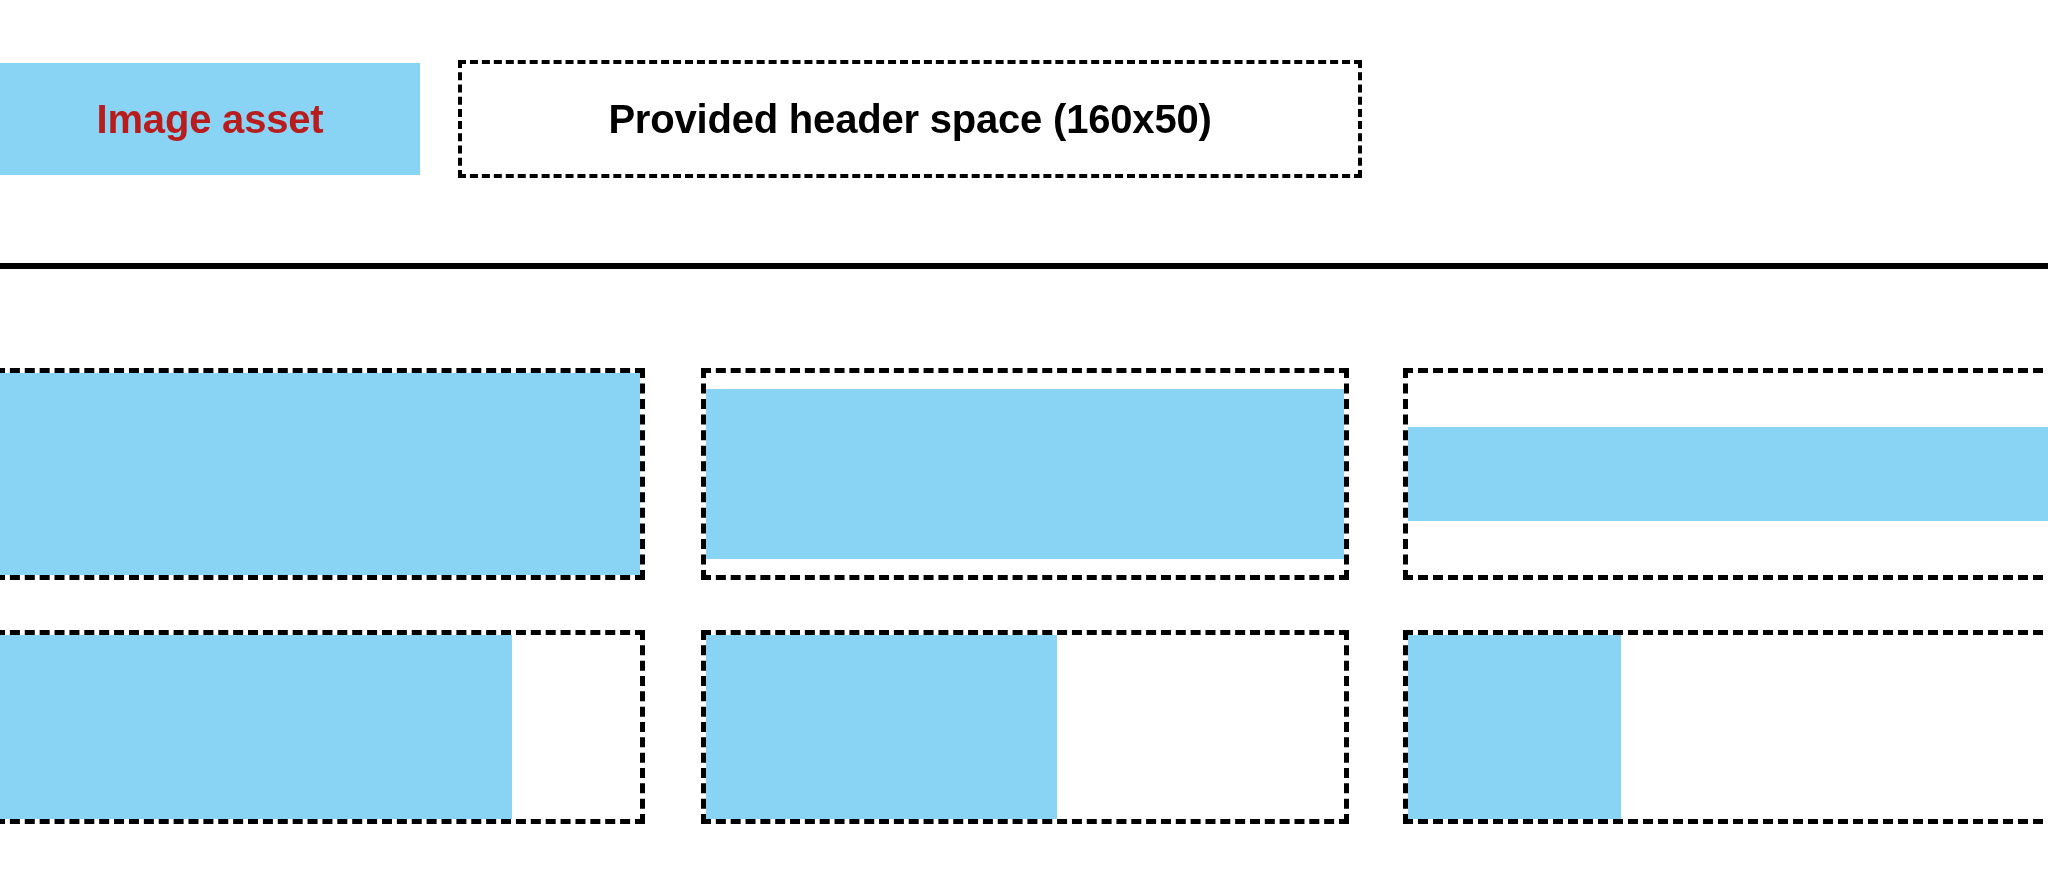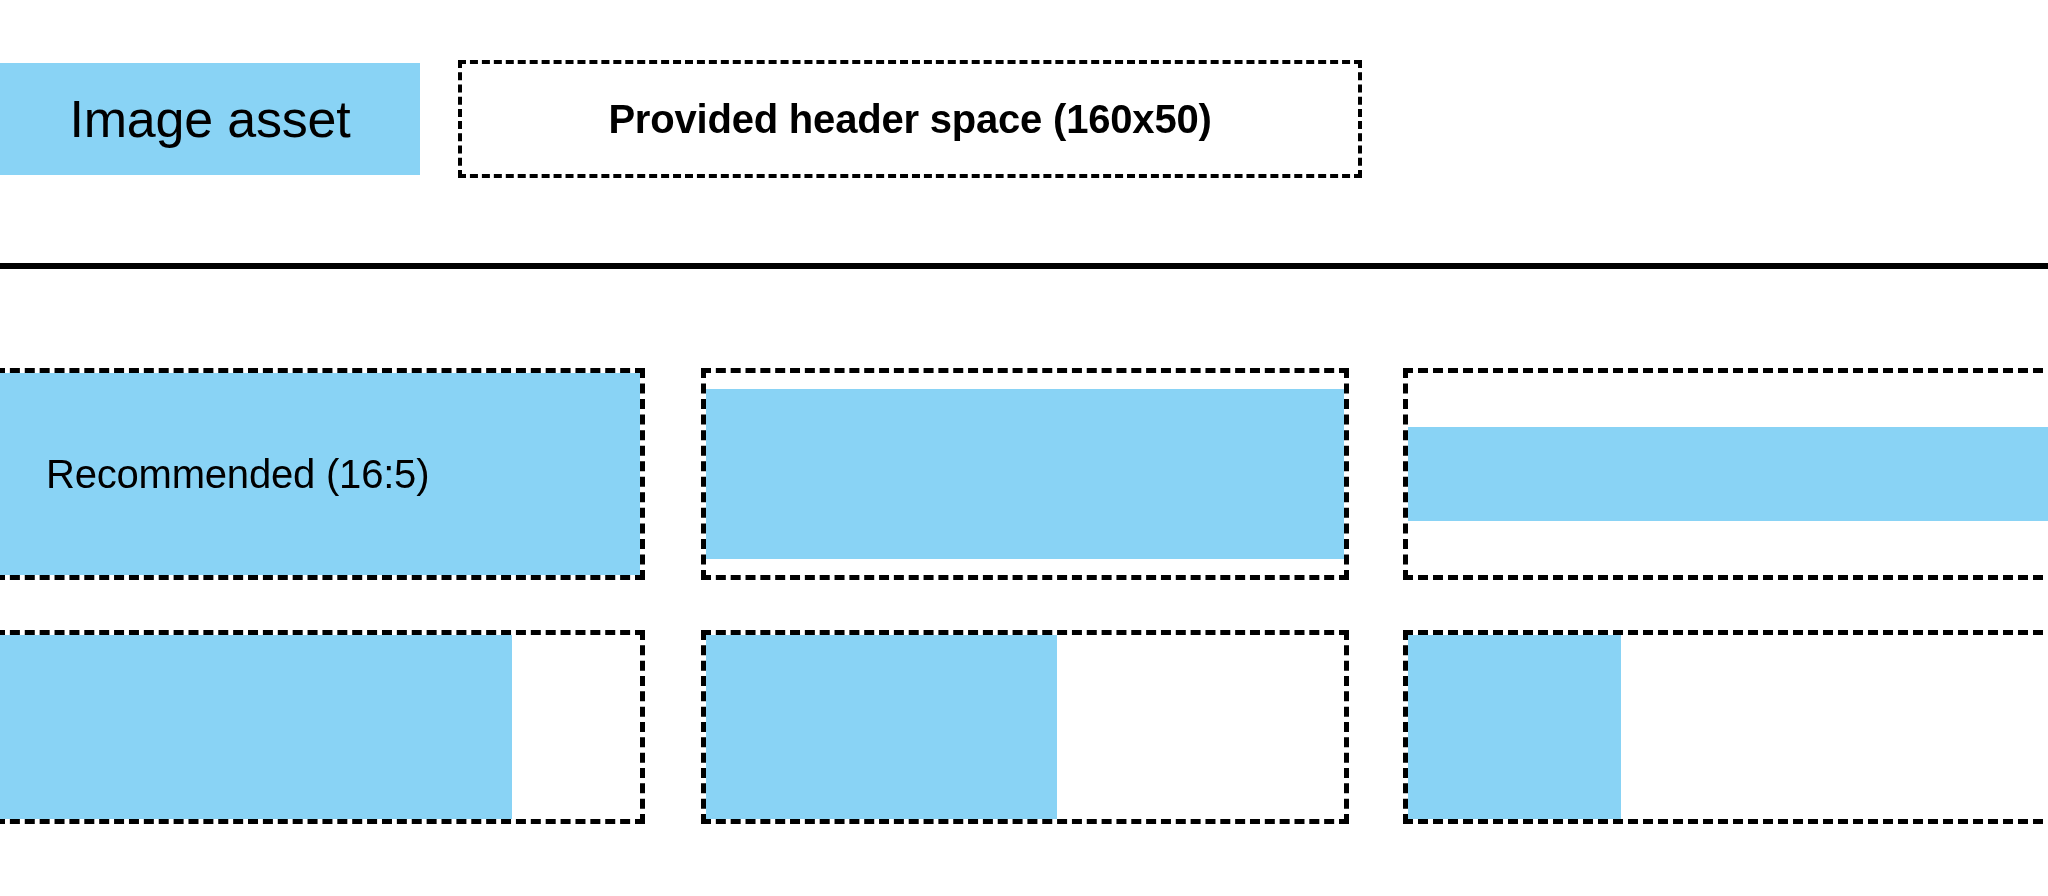--- a/index.html
+++ b/index.html
@@ -38,25 +38,26 @@
     top: 63px;
     width: 420px;
     height: 112px;
     background: #89d3f5;
     display: flex;
     align-items: center;
     justify-content: center;
     box-sizing: border-box;
   }
   .asset-swatch-label {
-    font-size: 52px;
+    font-size: 40px;
     line-height: 1;
     letter-spacing: -0.2px;
-    color: #000000;
+    color: #b91c1c;
     white-space: nowrap;
+    font-weight: bold;
   }
 
   .header-space-box {
     position: absolute;
     left: 458px;
     top: 60px;
     width: 904px;
     height: 118px;
     border: 4px dashed #000000;
     box-sizing: border-box;
@@ -145,21 +146,20 @@
     </div>
 
   </div>
 
   <div class="divider"></div>
 
   <div class="ratio-grid">
 
     <div class="ratio-cell r1 c1">
       <div class="ratio-fill" style="left:0; top:0; width:100%; height:100%;"></div>
-      <span class="ratio-cell-label">Recommended (16:5)</span>
     </div>
 
     <div class="ratio-cell r1 c2">
       <div class="ratio-fill" style="left:0; top:8%; width:100%; height:84%;"></div>
     </div>
 
     <div class="ratio-cell r1 c3">
       <div class="ratio-fill" style="left:0; top:26.5%; width:100%; height:47%;"></div>
     </div>
 

